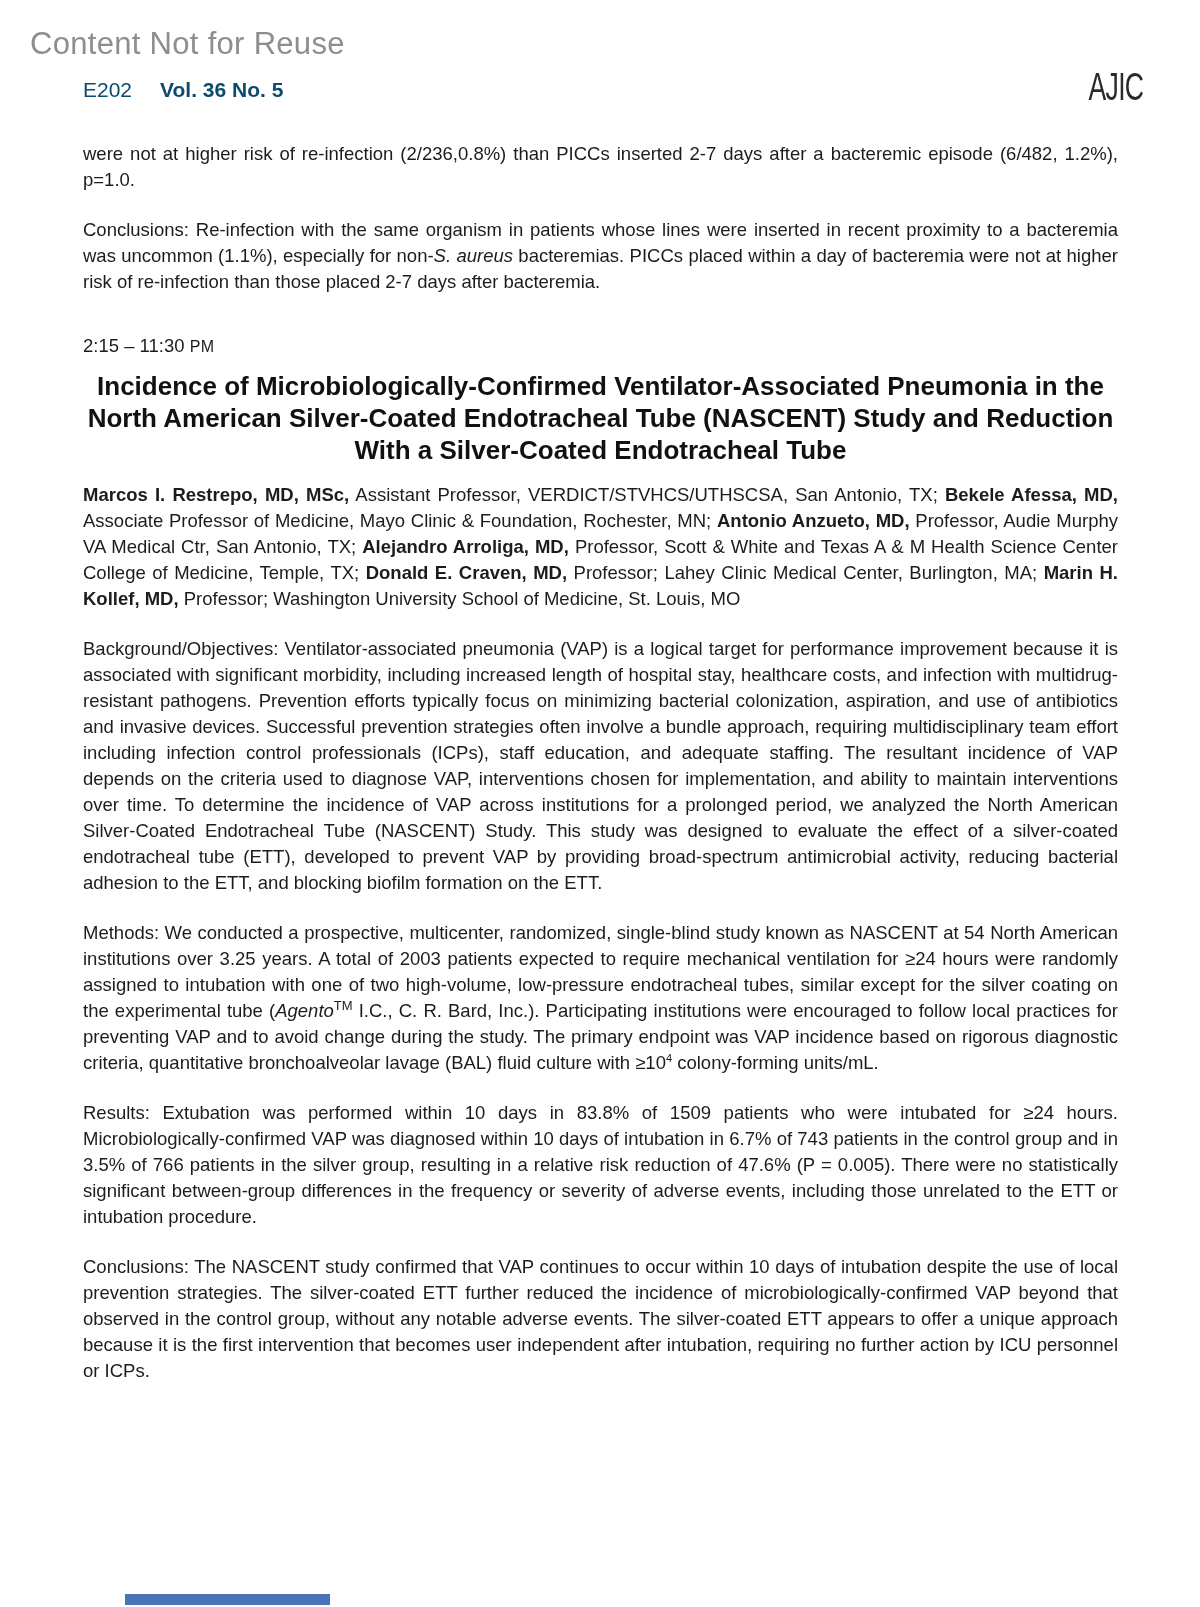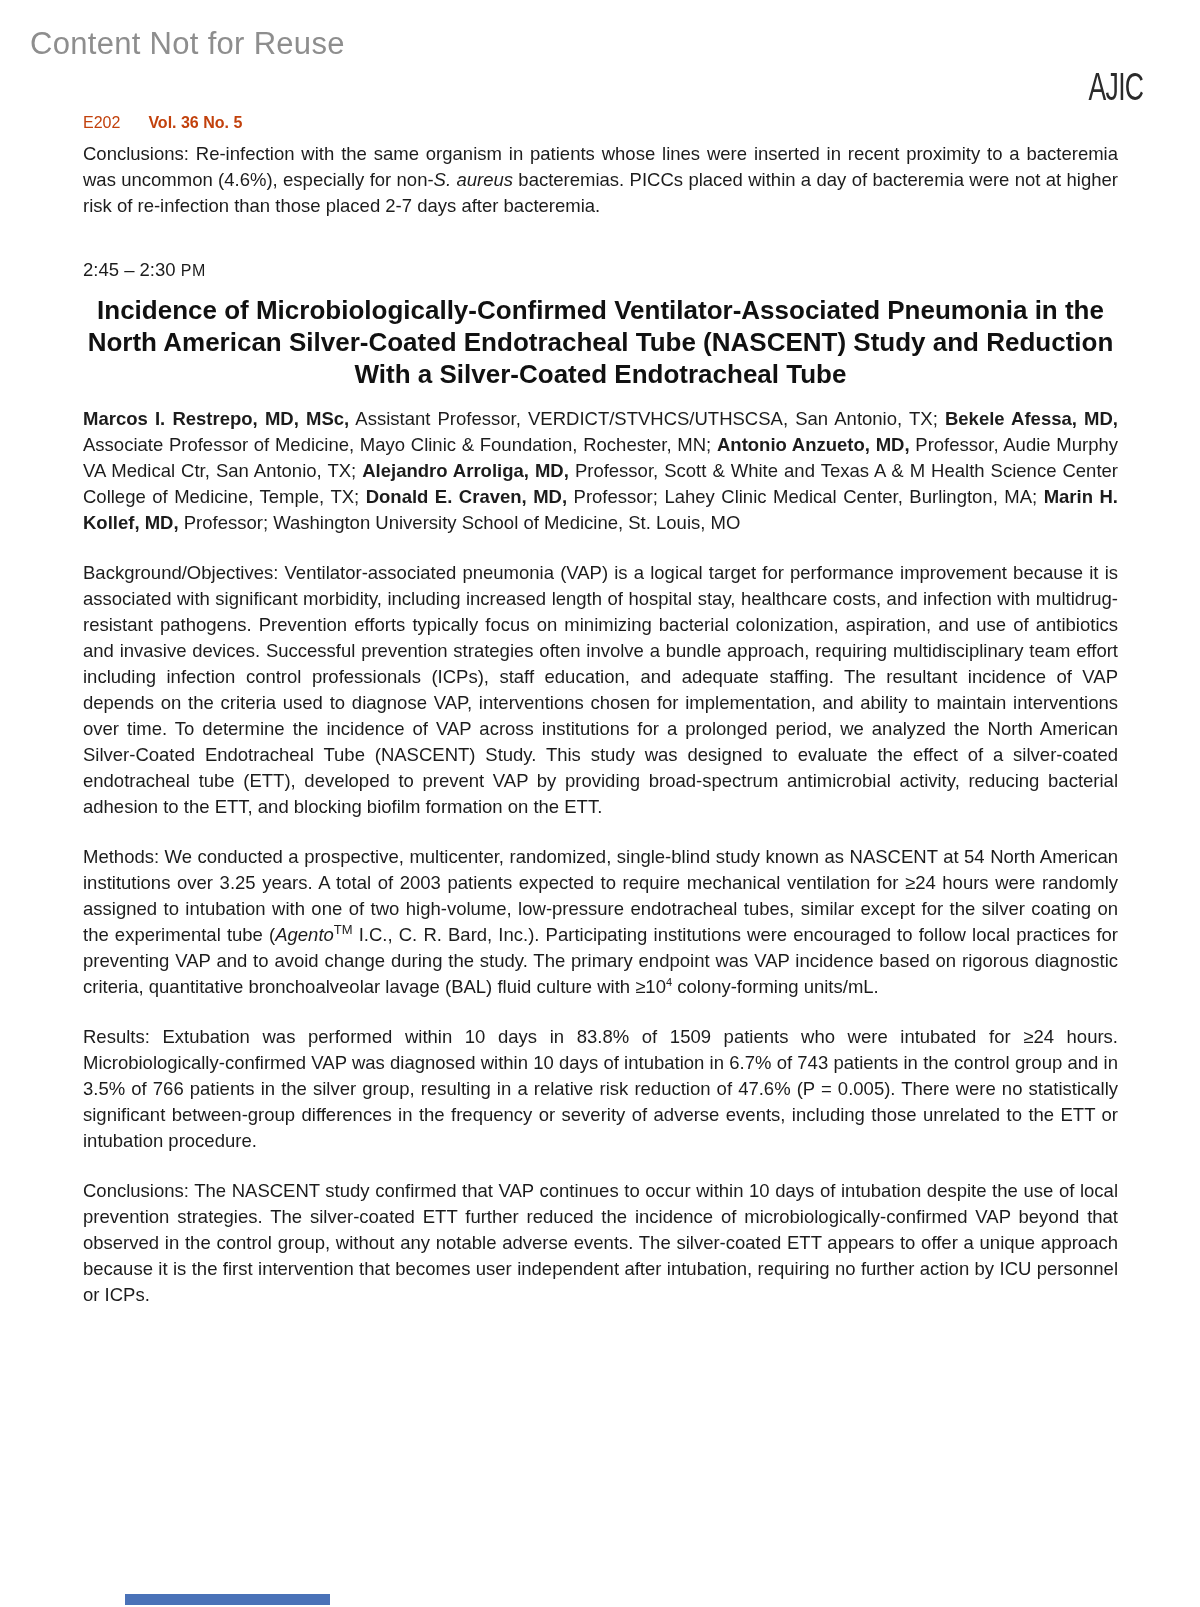--- a/index.html
+++ b/index.html
@@ -18,23 +18,22 @@
     top:26px;
     left:30px;
     font-size:31px;
     color:#8e8e8e;
     letter-spacing:0.3px;
   }
   .header-row {
     position:absolute;
     top:78px;
     left:83px;
-    font-size:16px;
-    color:#c2410c;
-    margin-top:36px;
+    font-size:21px;
+    color:#0c4a6e;
   }
   .page-code { font-weight:400; margin-right:28px; }
   .vol { font-weight:700; }
   .logo {
     position:absolute;
     top:66px;
     right:95px;
     font-size:38px;
     font-weight:400;
     color:#2b2b2b;
@@ -90,25 +89,26 @@
   <div class="watermark">Content Not for Reuse</div>
 
   <div class="header-row">
     <span class="page-code">E202</span><span class="vol">Vol. 36 No. 5</span>
   </div>
 
   <div class="logo">AJIC</div>
 
   <div class="content">
 
+    <p class="body-text"><span>were not at higher risk of re-infection (2/236,0.8%) than PICCs inserted 2-7 days after a bacteremic episode (6/482, 1.2%), p=1.0.</span></p>
 
-    <p class="body-text"><span>Conclusions: Re-infection with the same organism in patients whose lines were inserted in recent proximity to a bacteremia was uncommon (4.6%), especially for non-</span><i>S. aureus</i><span> bacteremias. PICCs placed within a day of bacteremia were not at higher risk of re-infection than those placed 2-7 days after bacteremia.</span></p>
+    <p class="body-text"><span>Conclusions: Re-infection with the same organism in patients whose lines were inserted in recent proximity to a bacteremia was uncommon (1.1%), especially for non-</span><i>S. aureus</i><span> bacteremias. PICCs placed within a day of bacteremia were not at higher risk of re-infection than those placed 2-7 days after bacteremia.</span></p>
 
     <div class="session">
-      <div><span>2:45 – 2:30 </span><span class="meridiem">PM</span></div>
+      <div><span>2:15 – 11:30 </span><span class="meridiem">PM</span></div>
     </div>
 
     <h1 class="title">Incidence of Microbiologically-Confirmed Ventilator-Associated Pneumonia in the North American Silver-Coated Endotracheal Tube (NASCENT) Study and Reduction With a Silver-Coated Endotracheal Tube</h1>
 
     <p class="body-text authors"><b>Marcos I. Restrepo, MD, MSc,</b><span> Assistant Professor, VERDICT/STVHCS/UTHSCSA, San Antonio, TX; </span><b>Bekele Afessa, MD,</b><span> Associate Professor of Medicine, Mayo Clinic &amp; Foundation, Rochester, MN; </span><b>Antonio Anzueto, MD,</b><span> Professor, Audie Murphy VA Medical Ctr, San Antonio, TX; </span><b>Alejandro Arroliga, MD,</b><span> Professor, Scott &amp; White and Texas A &amp; M Health Science Center College of Medicine, Temple, TX; </span><b>Donald E. Craven, MD,</b><span> Professor; Lahey Clinic Medical Center, Burlington, MA; </span><b>Marin H. Kollef, MD,</b><span> Professor; Washington University School of Medicine, St. Louis, MO</span></p>
 
     <p class="body-text">Background/Objectives: Ventilator-associated pneumonia (VAP) is a logical target for performance improvement because it is associated with significant morbidity, including increased length of hospital stay, healthcare costs, and infection with multidrug-resistant pathogens. Prevention efforts typically focus on minimizing bacterial colonization, aspiration, and use of antibiotics and invasive devices. Successful prevention strategies often involve a bundle approach, requiring multidisciplinary team effort including infection control professionals (ICPs), staff education, and adequate staffing. The resultant incidence of VAP depends on the criteria used to diagnose VAP, interventions chosen for implementation, and ability to maintain interventions over time. To determine the incidence of VAP across institutions for a prolonged period, we analyzed the North American Silver-Coated Endotracheal Tube (NASCENT) Study. This study was designed to evaluate the effect of a silver-coated endotracheal tube (ETT), developed to prevent VAP by providing broad-spectrum antimicrobial activity, reducing bacterial adhesion to the ETT, and blocking biofilm formation on the ETT.</p>
 
     <p class="body-text"><span>Methods: We conducted a prospective, multicenter, randomized, single-blind study known as NASCENT at 54 North American institutions over 3.25 years. A total of 2003 patients expected to require mechanical ventilation for ≥24 hours were randomly assigned to intubation with one of two high-volume, low-pressure endotracheal tubes, similar except for the silver coating on the experimental tube (</span><i>Agento</i><sup class="tm">TM</sup><span> I.C., C. R. Bard, Inc.). Participating institutions were encouraged to follow local practices for preventing VAP and to avoid change during the study. The primary endpoint was VAP incidence based on rigorous diagnostic criteria, quantitative bronchoalveolar lavage (BAL) fluid culture with ≥10</span><sup class="exp">4</sup><span> colony-forming units/mL.</span></p>
 

